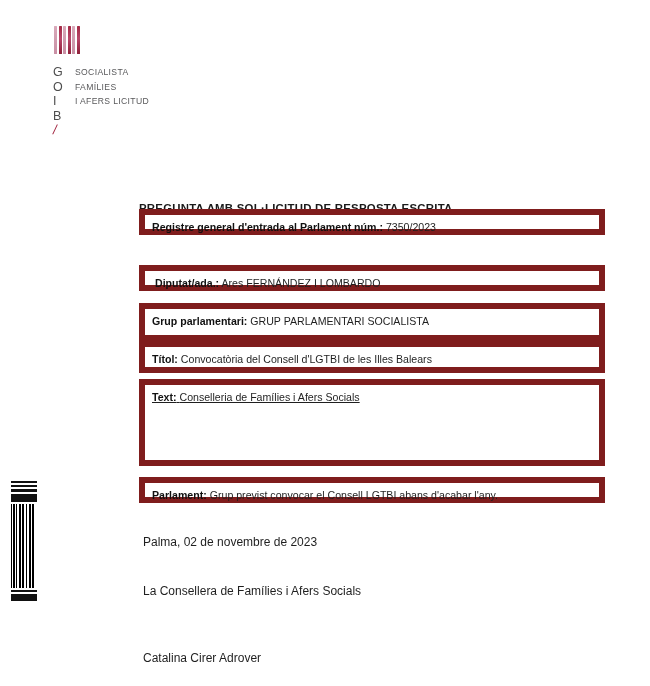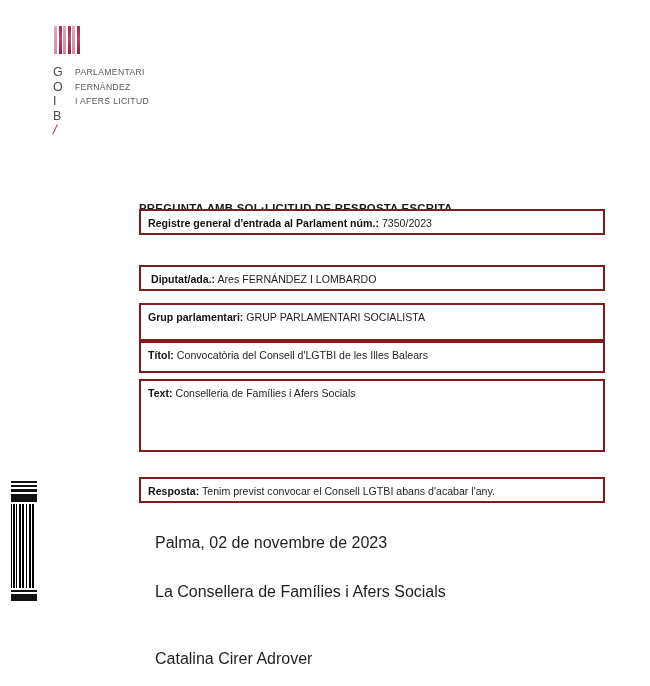--- a/index.html
+++ b/index.html
@@ -117,41 +117,41 @@
     color: #1a1a1a;
     white-space: nowrap;
     margin-top: 24px;
   }
 
   .field-box {
     position: absolute;
     left: 0;
     width: 466px;
     box-sizing: border-box;
-    border: 2px solid #7f1d1d;
+    border: 6px solid #7f1d1d;
     background: #ffffff;
     padding: 5px 7px 5px 7px;
     font-size: 10.6px;
     line-height: 15.5px;
     color: #1f1f1f;
   }
   .field-box b { font-weight: bold; color: #111111; }
   .field-box .val { font-weight: normal; }
 
   .box-registre { top: 209px; height: 26px; }
   .box-diputat  { top: 265px; height: 26px; padding-left: 10px; }
   .box-grup     { top: 303px; height: 38px; }
   .box-titol    { top: 341px; height: 32px; }
-  .box-text     { top: 379px; height: 73px; }
+  .box-text     { top: 379px; height: 87px; text-decoration: underline; }
   .box-resposta { top: 477px; height: 26px; }
 
   .closing {
     position: absolute;
-    left: 16px;
-    font-size: 16px;
+    left: 4px;
+    font-size: 12px;
     line-height: 15px;
     color: #1f1f1f;
     white-space: nowrap;
   }
   .closing-date   { top: 535px; }
   .closing-role   { top: 584px; }
   .closing-signer { top: 651px; text-align: right; }
 </style>
 </head>
 <body>
@@ -188,22 +188,22 @@
 
   <div class="goib-block">
     <div class="goib-letters">
       <div>G</div>
       <div>O</div>
       <div>I</div>
       <div>B</div>
       <div><span class="goib-slash">/</span></div>
     </div>
     <div class="goib-words">
-      <div>PARLAMENTARI</div>
-      <div>FERNÁNDEZ</div>
+      <div>SOCIALISTA</div>
+      <div>FAMÍLIES</div>
       <div>I AFERS LICITUD</div>
     </div>
   </div>
 </div>
 
 <div class="doc">
 
   <div class="doc-title">PREGUNTA AMB SOL·LICITUD DE RESPOSTA ESCRITA</div>
 
   <div class="field-box box-registre">
@@ -227,22 +227,22 @@
   </div>
 
   <div class="field-box box-text">
     <div>
       <b>Text:</b>
       <span class="val">Conselleria de Famílies i Afers Socials</span>
     </div>
   </div>
 
   <div class="field-box box-resposta">
-    <b>Resposta:</b>
-    <span class="val">Tenim previst convocar el Consell LGTBI abans d'acabar l'any.</span>
+    <b>Parlament:</b>
+    <span class="val">Grup previst convocar el Consell LGTBI abans d'acabar l'any.</span>
   </div>
 
   <div class="closing closing-date">Palma, 02 de novembre de 2023</div>
 
   <div class="closing closing-role">La Consellera de Famílies i Afers Socials</div>
 
   <div class="closing closing-signer">Catalina Cirer Adrover</div>
 </div>
 
 </body></html>

